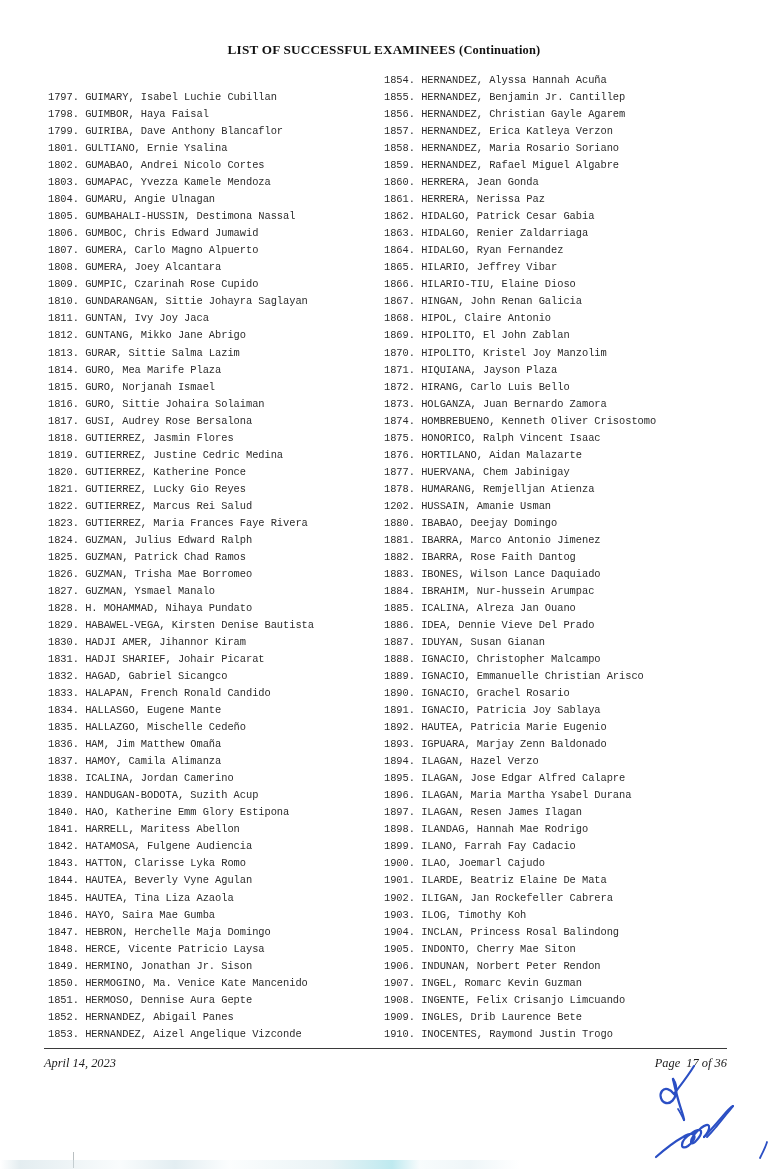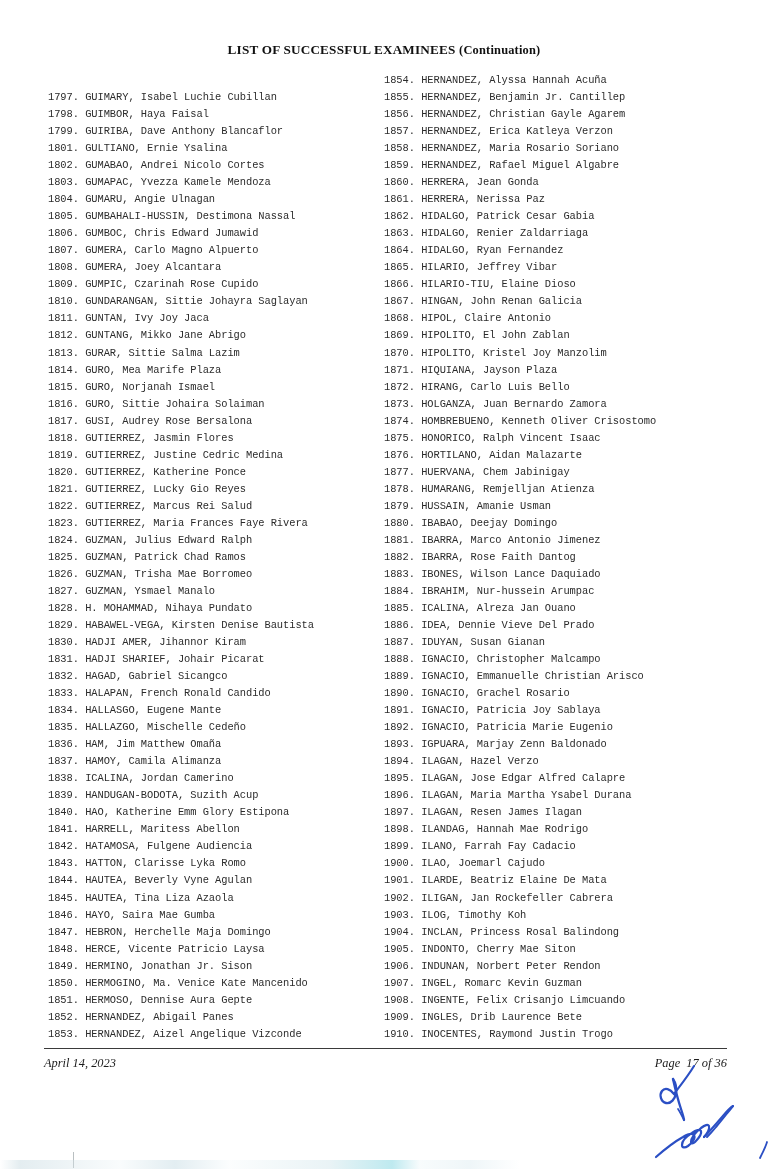--- a/index.html
+++ b/index.html
@@ -207,34 +207,34 @@
       <div class="entry"><span class="num">1869.</span> <span>HIPOLITO, El John Zablan</span></div>
       <div class="entry"><span class="num">1870.</span> <span>HIPOLITO, Kristel Joy Manzolim</span></div>
       <div class="entry"><span class="num">1871.</span> <span>HIQUIANA, Jayson Plaza</span></div>
       <div class="entry"><span class="num">1872.</span> <span>HIRANG, Carlo Luis Bello</span></div>
       <div class="entry"><span class="num">1873.</span> <span>HOLGANZA, Juan Bernardo Zamora</span></div>
       <div class="entry"><span class="num">1874.</span> <span>HOMBREBUENO, Kenneth Oliver Crisostomo</span></div>
       <div class="entry"><span class="num">1875.</span> <span>HONORICO, Ralph Vincent Isaac</span></div>
       <div class="entry"><span class="num">1876.</span> <span>HORTILANO, Aidan Malazarte</span></div>
       <div class="entry"><span class="num">1877.</span> <span>HUERVANA, Chem Jabinigay</span></div>
       <div class="entry"><span class="num">1878.</span> <span>HUMARANG, Remjelljan Atienza</span></div>
-      <div class="entry"><span class="num">1879.</span> <span>HUSSAIN, Amanie Usman</span></div>
+      <div class="entry"><span class="num">1202.</span> <span>HUSSAIN, Amanie Usman</span></div>
       <div class="entry"><span class="num">1880.</span> <span>IBABAO, Deejay Domingo</span></div>
       <div class="entry"><span class="num">1881.</span> <span>IBARRA, Marco Antonio Jimenez</span></div>
       <div class="entry"><span class="num">1882.</span> <span>IBARRA, Rose Faith Dantog</span></div>
       <div class="entry"><span class="num">1883.</span> <span>IBONES, Wilson Lance Daquiado</span></div>
       <div class="entry"><span class="num">1884.</span> <span>IBRAHIM, Nur-hussein Arumpac</span></div>
       <div class="entry"><span class="num">1885.</span> <span>ICALINA, Alreza Jan Ouano</span></div>
       <div class="entry"><span class="num">1886.</span> <span>IDEA, Dennie Vieve Del Prado</span></div>
       <div class="entry"><span class="num">1887.</span> <span>IDUYAN, Susan Gianan</span></div>
       <div class="entry"><span class="num">1888.</span> <span>IGNACIO, Christopher Malcampo</span></div>
       <div class="entry"><span class="num">1889.</span> <span>IGNACIO, Emmanuelle Christian Arisco</span></div>
       <div class="entry"><span class="num">1890.</span> <span>IGNACIO, Grachel Rosario</span></div>
       <div class="entry"><span class="num">1891.</span> <span>IGNACIO, Patricia Joy Sablaya</span></div>
-      <div class="entry"><span class="num">1892.</span> <span>IGNACIO, Patricia Marie Eugenio</span></div>
+      <div class="entry"><span class="num">1892.</span> <span>HAUTEA, Patricia Marie Eugenio</span></div>
       <div class="entry"><span class="num">1893.</span> <span>IGPUARA, Marjay Zenn Baldonado</span></div>
       <div class="entry"><span class="num">1894.</span> <span>ILAGAN, Hazel Verzo</span></div>
       <div class="entry"><span class="num">1895.</span> <span>ILAGAN, Jose Edgar Alfred Calapre</span></div>
       <div class="entry"><span class="num">1896.</span> <span>ILAGAN, Maria Martha Ysabel Durana</span></div>
       <div class="entry"><span class="num">1897.</span> <span>ILAGAN, Resen James Ilagan</span></div>
       <div class="entry"><span class="num">1898.</span> <span>ILANDAG, Hannah Mae Rodrigo</span></div>
       <div class="entry"><span class="num">1899.</span> <span>ILANO, Farrah Fay Cadacio</span></div>
       <div class="entry"><span class="num">1900.</span> <span>ILAO, Joemarl Cajudo</span></div>
       <div class="entry"><span class="num">1901.</span> <span>ILARDE, Beatriz Elaine De Mata</span></div>
       <div class="entry"><span class="num">1902.</span> <span>ILIGAN, Jan Rockefeller Cabrera</span></div>

